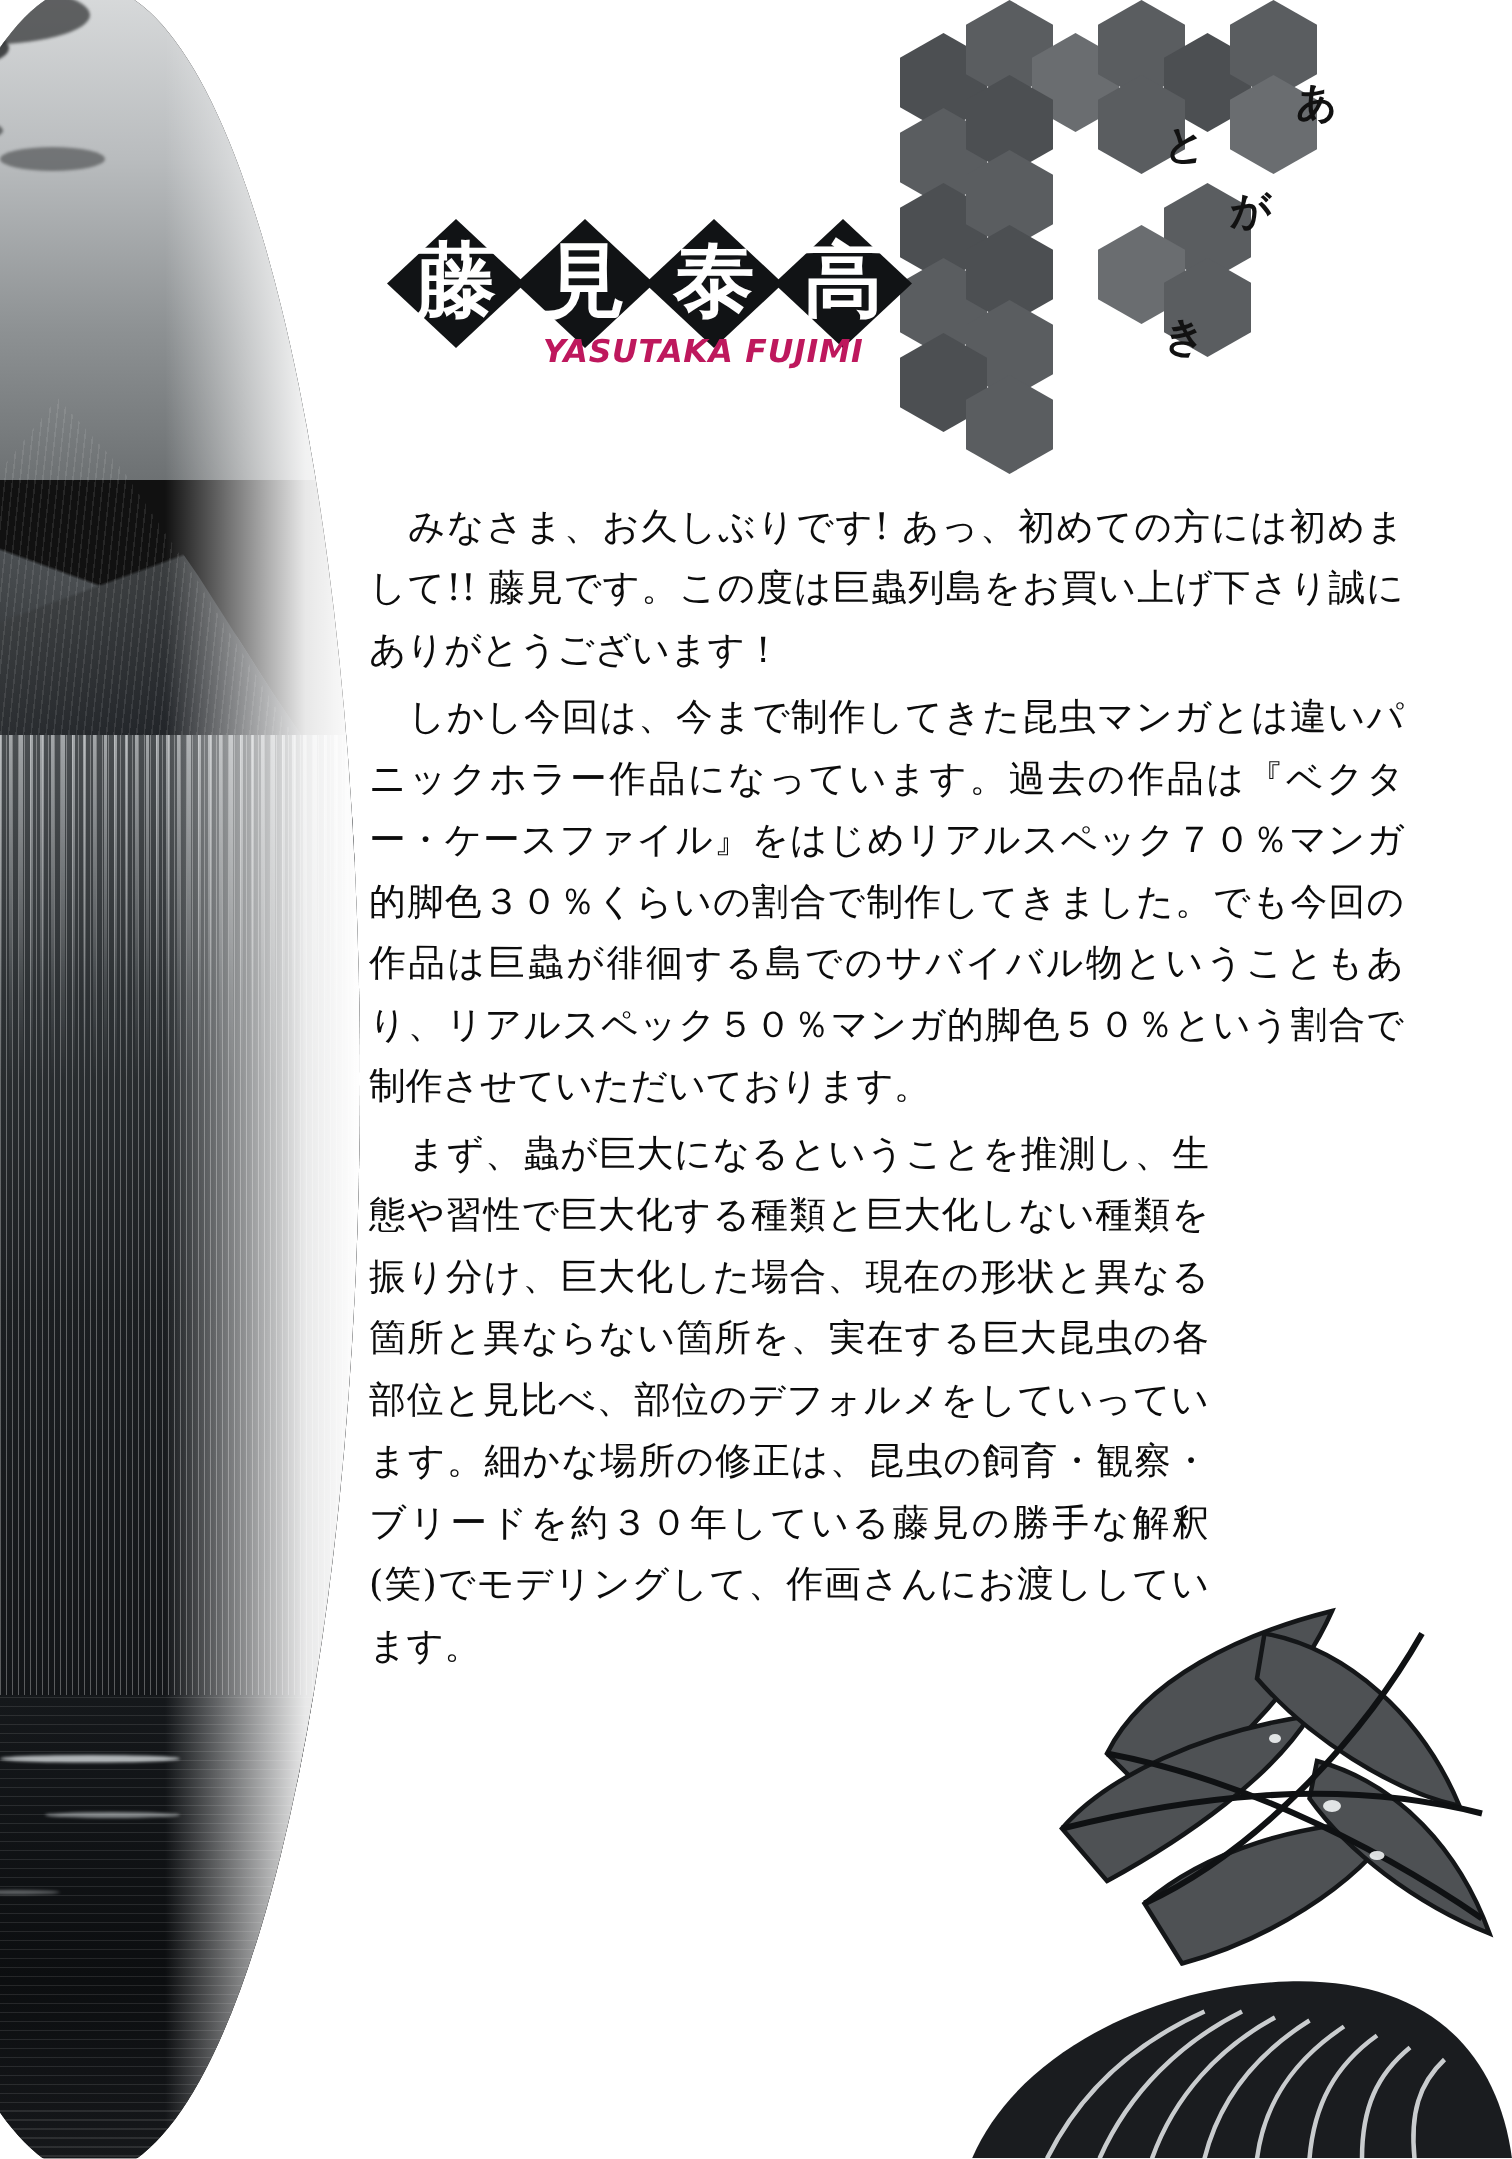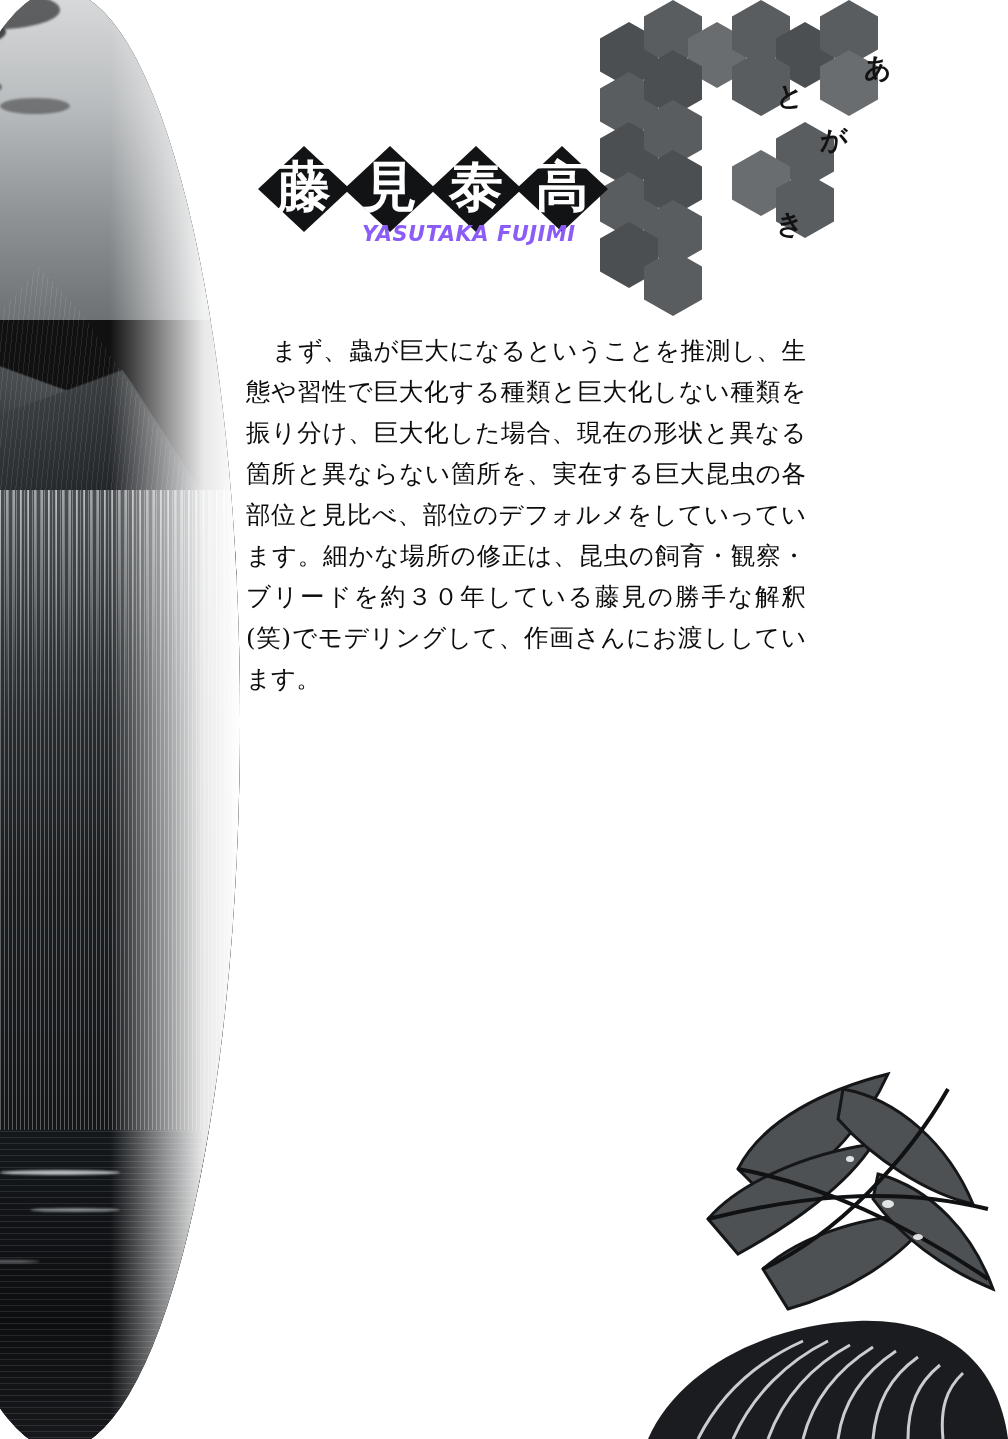--- a/index.html
+++ b/index.html
@@ -130,21 +130,21 @@
     font-size: 54px; line-height: 62px;
   }
   .name-banner .k1 { left: 0px; }
   .name-banner .k2 { left: 86px; }
   .name-banner .k3 { left: 172px; }
   .name-banner .k4 { left: 258px; }
   .name-banner .romaji {
     position:absolute; left: 104px; top: 94px;
     font-family: "DejaVu Sans", sans-serif;
     font-weight: 700; font-style: italic;
-    font-size: 21px; letter-spacing: .5px; color: #8b5cf6;
+    font-size: 21px; letter-spacing: .5px; color: #be185d;
   }
 
   
   .body-col {
     position: absolute;
     left: 246px;
     top: 330px;
     width: 690px;
   }
   .para {
@@ -232,20 +232,22 @@
     <div class="diamond d3"></div>
     <div class="diamond d4"></div>
     <div class="kanji k1">藤</div>
     <div class="kanji k2">見</div>
     <div class="kanji k3">泰</div>
     <div class="kanji k4">高</div>
     <div class="romaji">YASUTAKA FUJIMI</div>
   </div>
 
   <div class="body-col">
+    <p class="para indent">みなさま、お久しぶりです! あっ、初めての方には初めまして!! 藤見です。この度は巨蟲列島をお買い上げ下さり誠にありがとうございます！</p>
+    <p class="para indent">しかし今回は、今まで制作してきた昆虫マンガとは違いパニックホラー作品になっています。過去の作品は『ベクター・ケースファイル』をはじめリアルスペック７０％マンガ的脚色３０％くらいの割合で制作してきました。でも今回の作品は巨蟲が徘徊する島でのサバイバル物ということもあり、リアルスペック５０％マンガ的脚色５０％という割合で制作させていただいております。</p>
     <p class="para indent narrow-1">まず、蟲が巨大になるということを推測し、生態や習性で巨大化する種類と巨大化しない種類を振り分け、巨大化した場合、現在の形状と異なる箇所と異ならない箇所を、実在する巨大昆虫の各部位と見比べ、部位のデフォルメをしていっています。細かな場所の修正は、昆虫の飼育・観察・ブリードを約３０年している藤見の勝手な解釈(笑)でモデリングして、作画さんにお渡ししています。</p>
   </div>
 
   <div class="plant">
     <svg width="420" height="470" viewBox="0 0 420 470" xmlns="http://www.w3.org/2000/svg" aria-hidden="true">
       <g fill="#4e5154" stroke="#141618" stroke-width="3">
         <path d="M150 200 C 175 150, 240 120, 300 105 C 280 150, 240 195, 185 235 Z"></path>
         <path d="M120 250 C 150 215, 215 185, 285 175 C 260 215, 205 255, 150 285 Z"></path>
         <path d="M175 300 C 215 265, 280 245, 345 245 C 315 290, 255 325, 200 340 Z"></path>
         <path d="M255 120 C 310 130, 360 175, 385 235 C 340 225, 285 190, 250 150 Z"></path>

